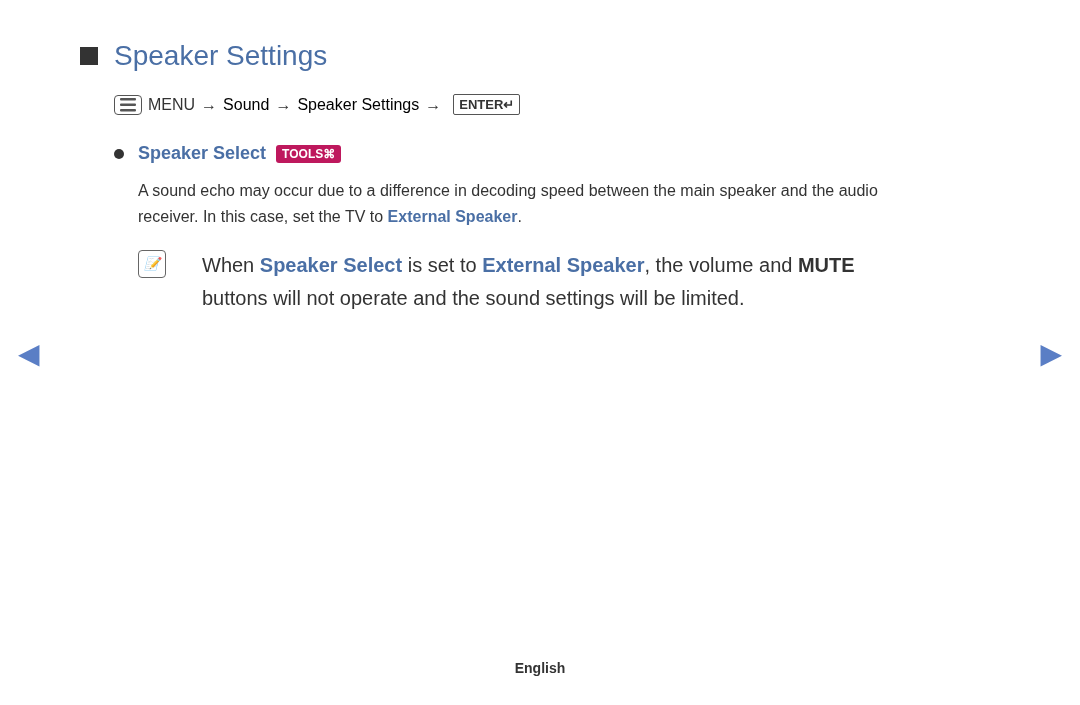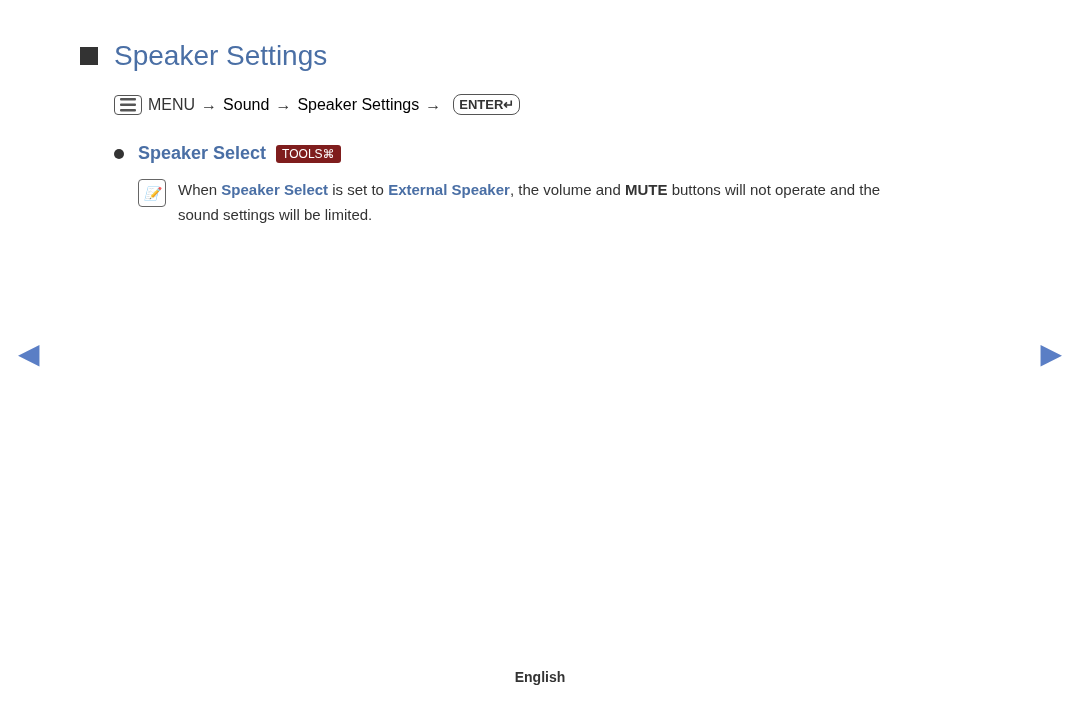--- a/index.html
+++ b/index.html
@@ -73,21 +73,21 @@
 
     .breadcrumb-link {
       color: #000000;
     }
 
     .enter-icon {
       display: inline-flex;
       align-items: center;
       justify-content: center;
       border: 1.5px solid #555;
-      border-radius: 8px;
+      border-radius: 2px;
       padding: 2px 5px;
       margin-left: 6px;
       font-size: 13px;
       font-weight: bold;
     }
 
     .section-content {
       margin-left: 34px;
     }
 
@@ -109,24 +109,24 @@
     .speaker-select-label {
       font-size: 18px;
       font-weight: 600;
       color: #4a6fa5;
       margin-right: 10px;
     }
 
     .tools-badge {
       display: inline-flex;
       align-items: flex-end;
-      background: #7f1d1d;
+      background: #be185d;
       color: #ffffff;
       font-size: 12px;
-      font-weight: normal;
+      font-weight: bold;
       padding: 2px 6px;
       border-radius: 3px;
     }
 
     .description-text {
       margin-left: 24px;
       font-size: 16px;
       line-height: 1.65;
       color: #333333;
       margin-bottom: 18px;
@@ -154,23 +154,24 @@
       font-size: 13px;
       color: #555;
       margin-right: 12px;
       flex-shrink: 0;
       margin-top: 1px;
       font-style: italic;
       font-weight: bold;
     }
 
     .note-text {
-      font-size: 15px;
+      font-size: 20px;
       line-height: 1.65;
       color: #333333;
+      margin-left: 24px;
     }
 
     .note-text .highlight {
       color: #4a6fa5;
       font-weight: 600;
     }
 
     .note-text .bold-text {
       font-weight: bold;
     }
@@ -192,21 +193,21 @@
       top: 50%;
       transform: translateY(-50%);
       font-size: 28px;
       color: #5a7ec5;
       cursor: pointer;
       user-select: none;
     }
 
     .footer {
       position: absolute;
-      bottom: 20px;
+      bottom: 29px;
       left: 50%;
       transform: translateX(-50%);
       font-size: 14px;
       font-weight: bold;
       color: #333333;
     }
   </style>
 </head>
 <body>
 
@@ -239,20 +240,23 @@
   <div class="section-content">
 
     <div class="speaker-select-row">
       <div class="bullet-dot"></div>
       <span class="speaker-select-label">Speaker Select</span>
       <span class="tools-badge">
         <span>TOOLS</span>⌘
       </span>
     </div>
 
+    <p class="description-text">
+      <span>A sound echo may occur due to a difference in decoding speed between the main speaker and the audio receiver. In this case, set the TV to </span><span class="highlight">External Speaker</span><span>.</span>
+    </p>
 
     <div class="note-row">
       <div class="note-icon">📝</div>
       <p class="note-text">
         <span>When </span><span class="highlight">Speaker Select</span><span> is set to </span><span class="highlight">External Speaker</span><span>, the volume and </span><span class="bold-text">MUTE</span><span> buttons will not operate and the sound settings will be limited.</span>
       </p>
     </div>
 
   </div>
 </div>

